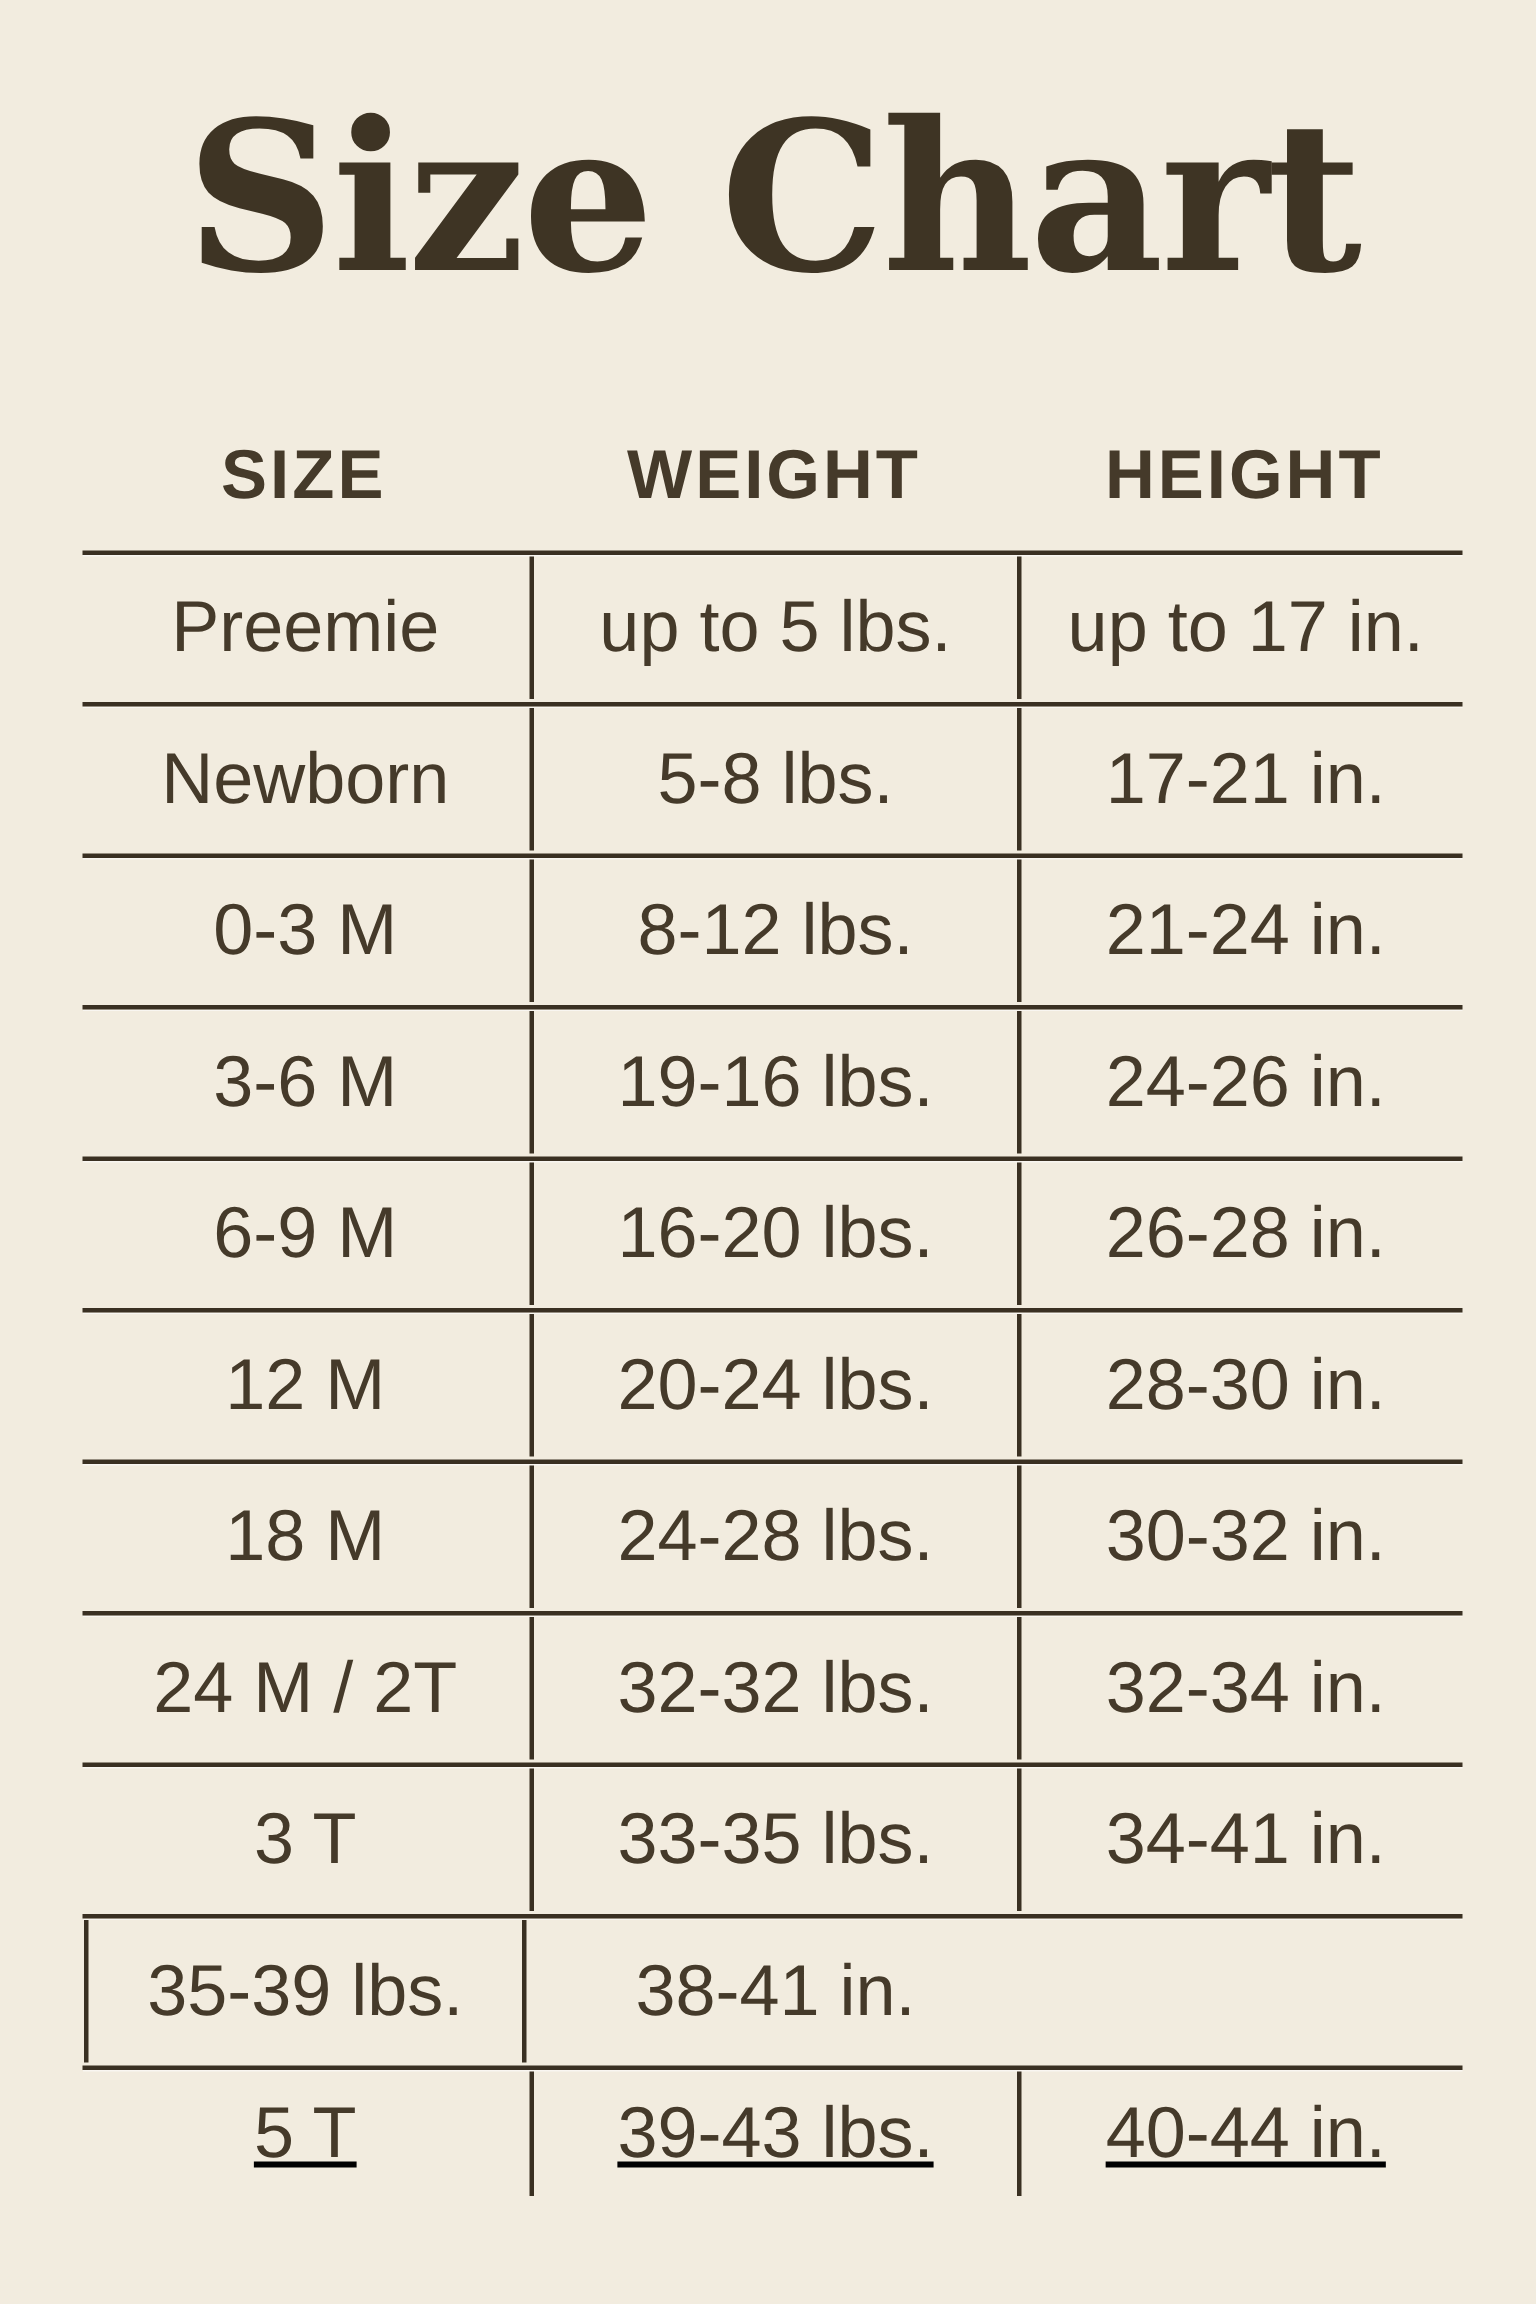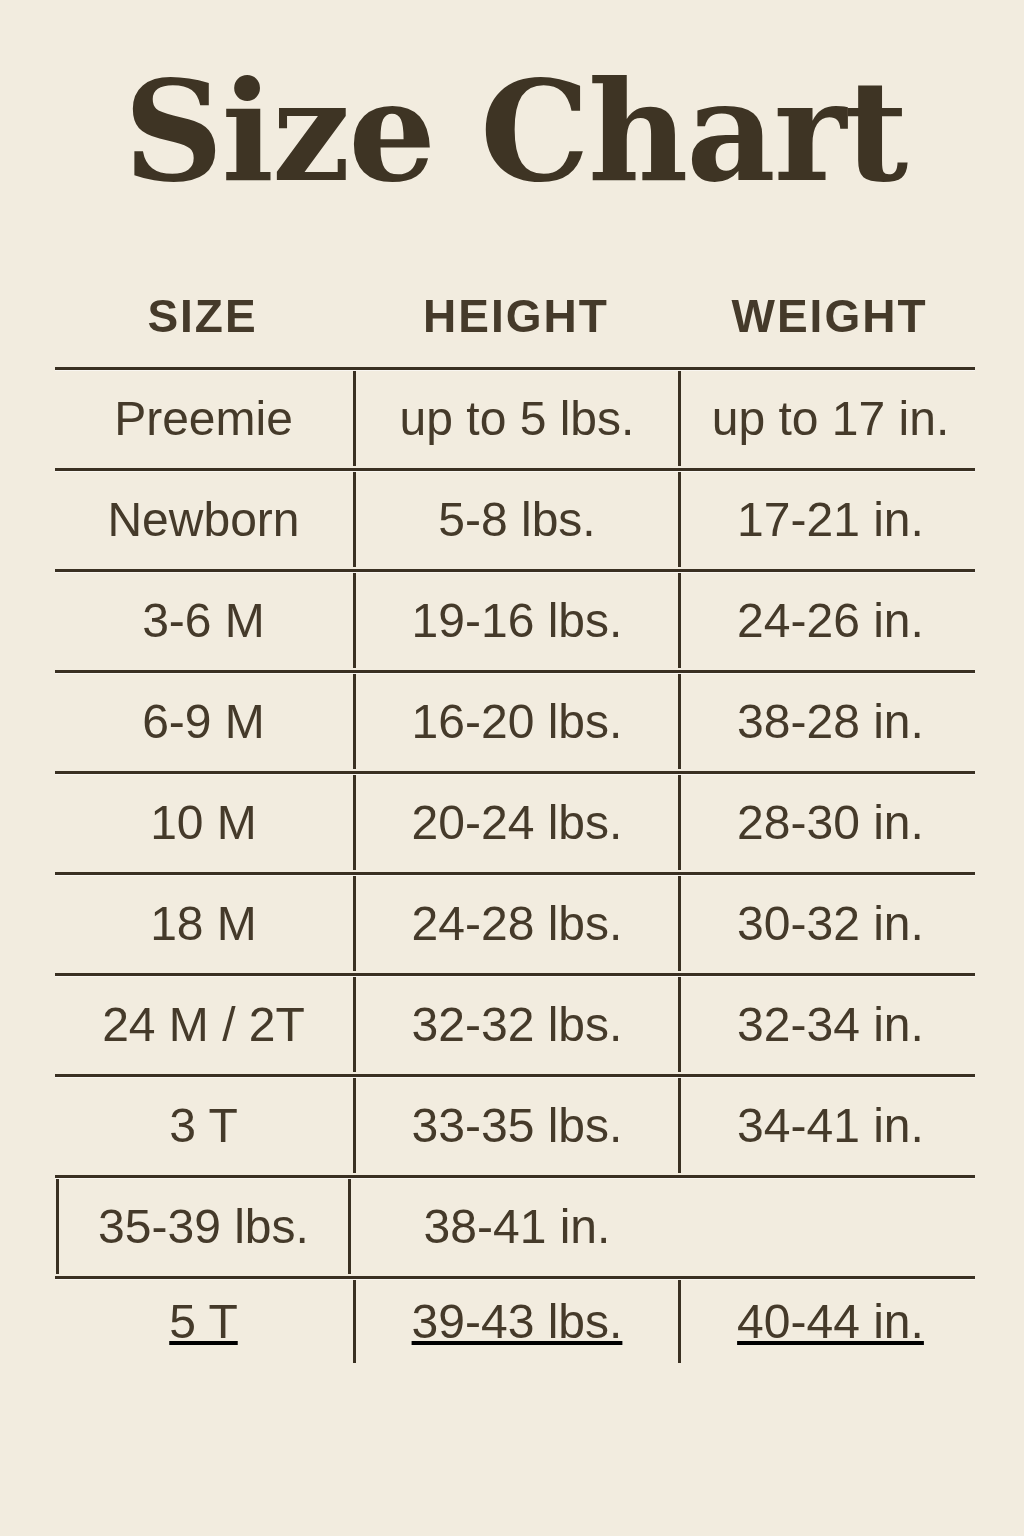--- a/index.html
+++ b/index.html
@@ -71,52 +71,57 @@
 <body>
 
 <div class="page">
 
   <h1 class="title">Size Chart</h1>
 
   <div class="size-table">
 
     <div class="header-row">
       <div class="header-cell">SIZE</div>
+      <div class="header-cell">WEIGHT</div>
       <div class="header-cell">HEIGHT</div>
-      <div class="header-cell">WEIGHT</div>
     </div>
 
     <div class="body-rows">
   <div class="row">
     <div class="cell col-size">Preemie</div>
     <div class="cell col-weight">up to 5 lbs.</div>
     <div class="cell col-height">up to 17 in.</div>
   </div>
 
   <div class="row">
     <div class="cell col-size">Newborn</div>
     <div class="cell col-weight">5-8 lbs.</div>
     <div class="cell col-height">17-21 in.</div>
   </div>
 
+  <div class="row">
+    <div class="cell col-size">0-3 M</div>
+    <div class="cell col-weight">8-12 lbs.</div>
+    <div class="cell col-height">21-24 in.</div>
+  </div>
 
   <div class="row">
     <div class="cell col-size">3-6 M</div>
     <div class="cell col-weight">19-16 lbs.</div>
     <div class="cell col-height">24-26 in.</div>
   </div>
 
   <div class="row">
     <div class="cell col-size">6-9 M</div>
     <div class="cell col-weight">16-20 lbs.</div>
-    <div class="cell col-height">38-28 in.</div>
+    <div class="cell col-height">26-28 in.</div>
   </div>
 
   <div class="row">
-    <div class="cell col-size">10 M</div>
+    <div class="cell col-size">12 M</div>
     <div class="cell col-weight">20-24 lbs.</div>
     <div class="cell col-height">28-30 in.</div>
   </div>
 
   <div class="row">
     <div class="cell col-size">18 M</div>
     <div class="cell col-weight">24-28 lbs.</div>
     <div class="cell col-height">30-32 in.</div>
   </div>
 

